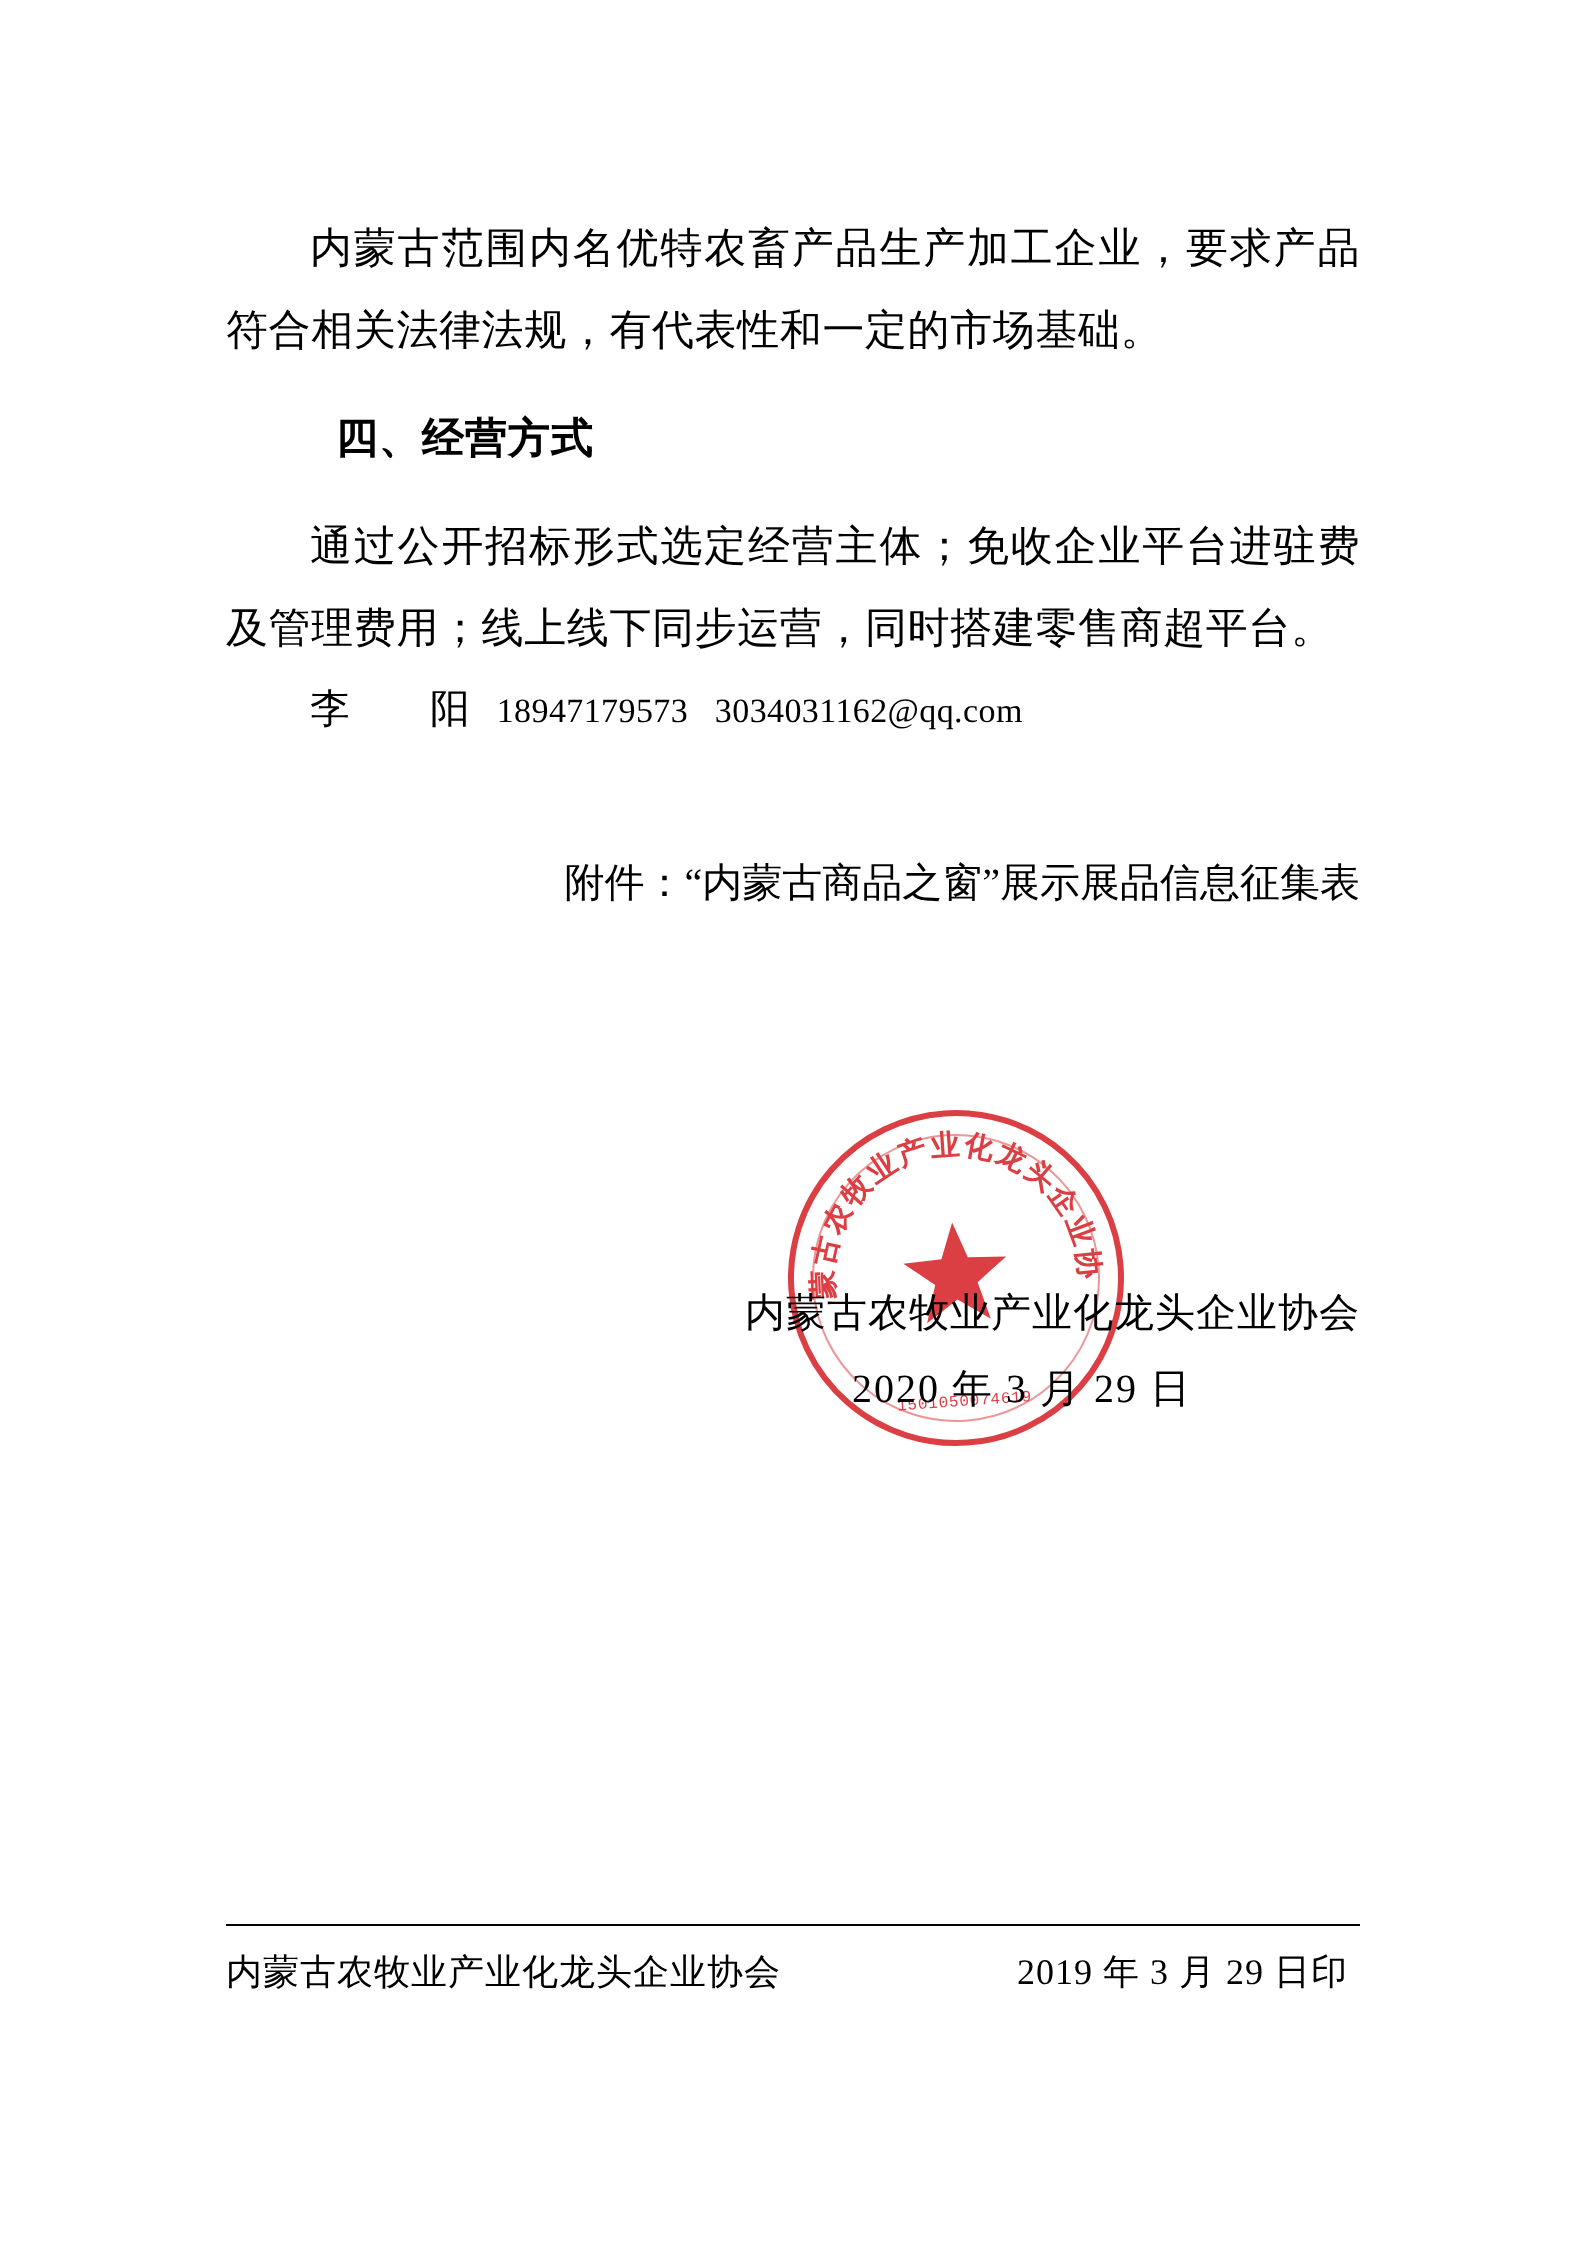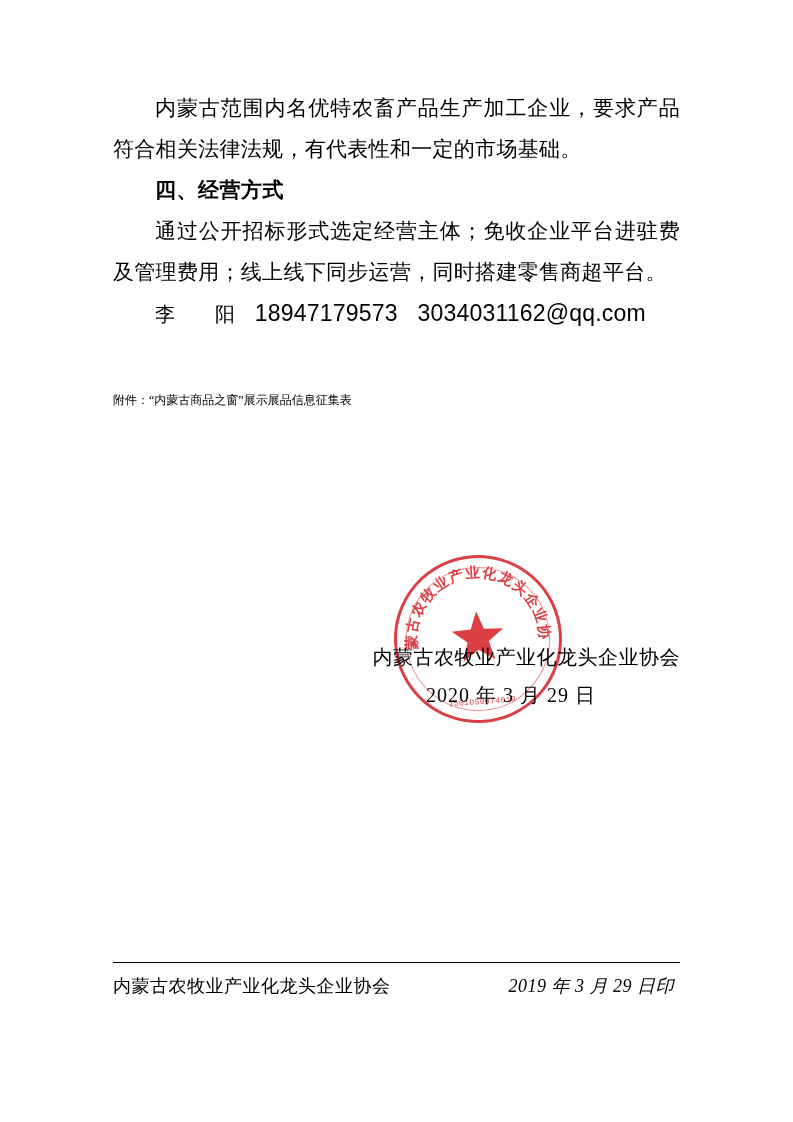--- a/index.html
+++ b/index.html
@@ -12,58 +12,59 @@
     width: 793px;
     height: 1122px;
     background: #ffffff;
     overflow: hidden;
     font-family: "Liberation Serif", "DejaVu Serif", serif;
     color: #000000;
   }
   .body-area {
     position: absolute;
     left: 113px;
-    top: 88px;
+    top: 104px;
     width: 567px;
   }
   .para {
     font-size: 21px;
     line-height: 41px;
     text-align: justify;
     text-justify: inter-ideograph;
     margin: 0;
     letter-spacing: 0.3px;
   }
   .para.indent {
     text-indent: 42px;
   }
   .heading {
     font-size: 21px;
     line-height: 41px;
-    margin: 0;
+    margin: 13px;
     font-weight: bold;
     text-indent: 42px;
     letter-spacing: 0.5px;
   }
   .contact-line {
     font-size: 20px;
     line-height: 40px;
     margin: 0;
     text-indent: 42px;
     white-space: pre;
   }
   .contact-line .mono {
-    font-family: Liberation Sans, sans-serif;
-    font-size: 23px;
+    font-family: Liberation Serif, serif;
+    font-size: 17px;
     letter-spacing: 0.2px;
   }
   .attachment {
-    font-size: 12px;
+    font-size: 20px;
     line-height: 40px;
     margin: 0;
+    text-align: right;
   }
   .spacer-md { height: 46px; }
 
   .signature-block {
     position: absolute;
     right: 113px;
     top: 638px;
     width: 420px;
     text-align: right;
     font-size: 20px;
@@ -142,21 +143,21 @@
     height: 0;
   }
   .footer-row {
     display: flex;
     justify-content: space-between;
     align-items: baseline;
     font-size: 18px;
     padding-top: 11px;
     letter-spacing: 0.5px;
   }
-  .footer-right { padding-right: 6px; font-style: italic; }
+  .footer-right { padding-right: 6px; }
 </style>
 </head>
 <body>
 
 <div class="page">
 
   <div class="body-area">
 
     <p class="para indent">内蒙古范围内名优特农畜产品生产加工企业，要求产品符合相关法律法规，有代表性和一定的市场基础。</p>
 

